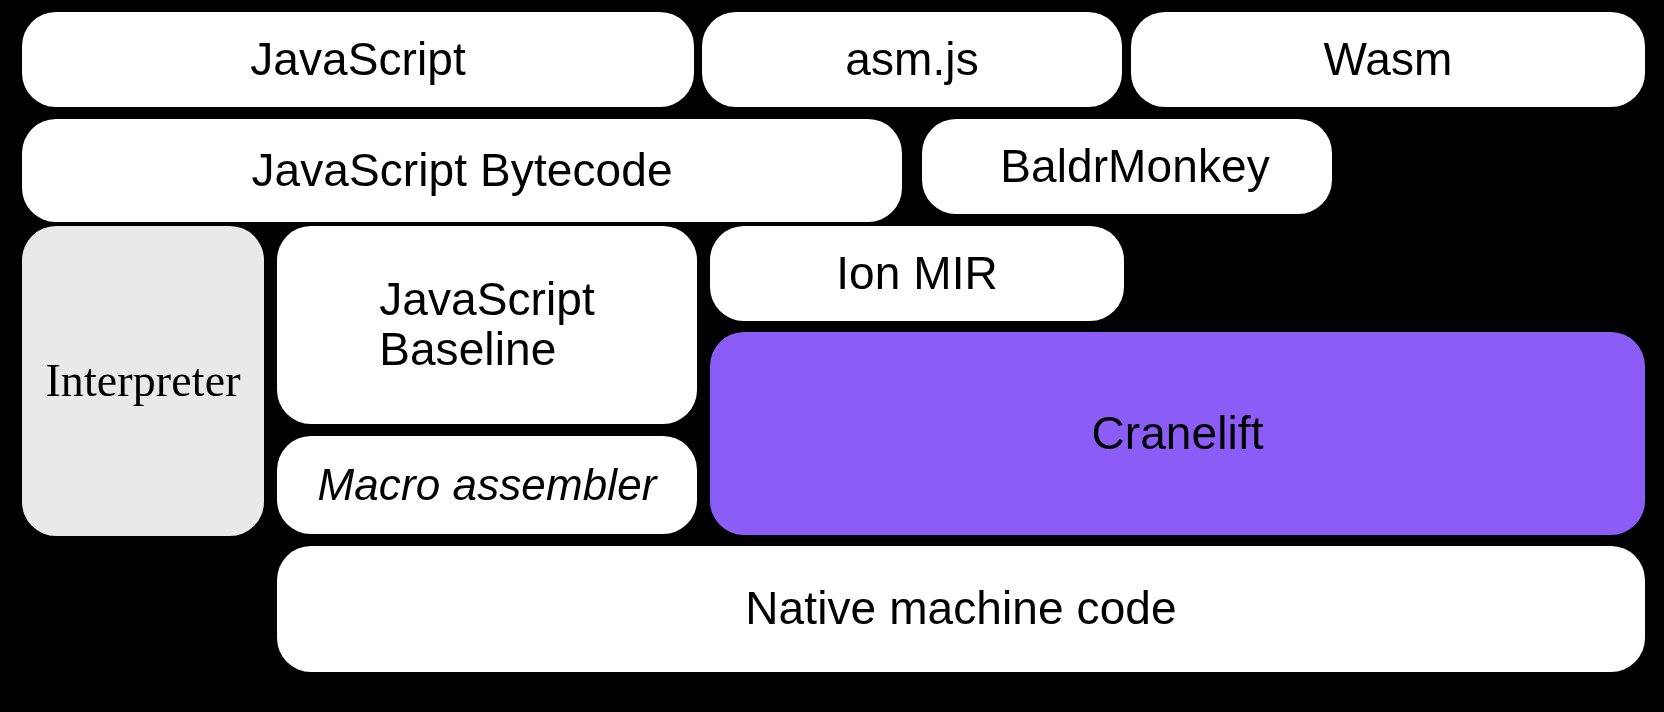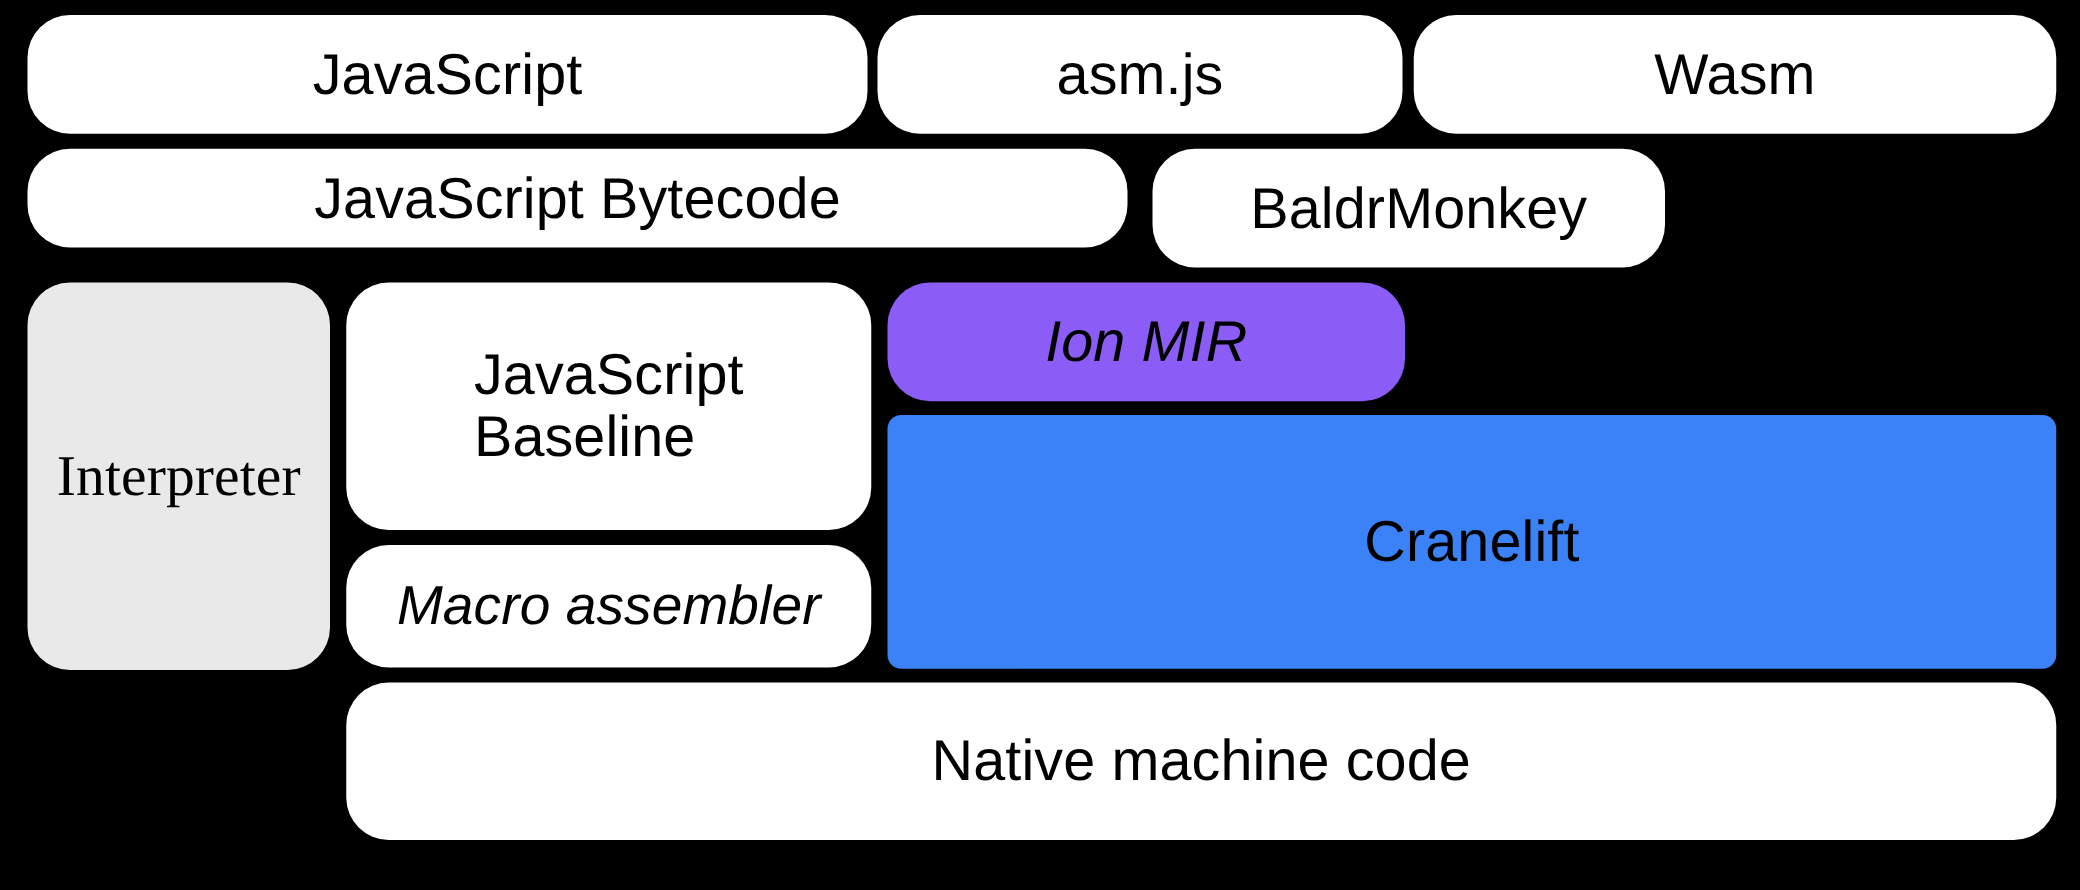--- a/index.html
+++ b/index.html
@@ -27,36 +27,36 @@
     color: #000000;
     background: #ffffff;
     border-radius: 34px;
     font-size: 46px;
     line-height: 1.08;
     letter-spacing: 0.1px;
     white-space: pre-line;
     user-select: none;
   }
   .node.gray   { background: #e9e9e9; }
-  .node.green  { background: #8b5cf6; font-style: italic; }
-  .node.pink   { background: #3b82f6; border-radius: 11px; }
+  .node.green  { background: #ffffff; }
+  .node.pink   { background: #8b5cf6; }
   .node.small  { font-size: 44px; }
 </style>
 </head>
 <body>
 
 <div id="diagram">
 
   <div class="node" style="left:22px; top:12px; width:672px; height:95px;">JavaScript</div>
 
   <div class="node" style="left:1131px; top:12px; width:514px; height:95px;">Wasm</div>
 
   <div class="node" style="left:702px; top:12px; width:420px; height:95px;">asm.js</div>
 
-  <div class="node" style="left:22px; top:119px; width:880px; height:79px;">JavaScript Bytecode</div>
+  <div class="node" style="left:22px; top:119px; width:880px; height:103px;">JavaScript Bytecode</div>
 
   <div class="node" style="left:922px; top:119px; width:410px; height:95px;padding-left:16px;">BaldrMonkey</div>
 
   <div class="node gray" style="left:22px; top:226px; width:242px; height:310px;font-family:Liberation Serif, serif;">Interpreter</div>
 
   <div class="node" style="left:277px; top:226px; width:420px; height:198px;">JavaScript
 Baseline</div>
 
   <div class="node small" style="left:277px; top:436px; width:420px; height:98px;font-style:italic;">Macro assembler</div>
 

